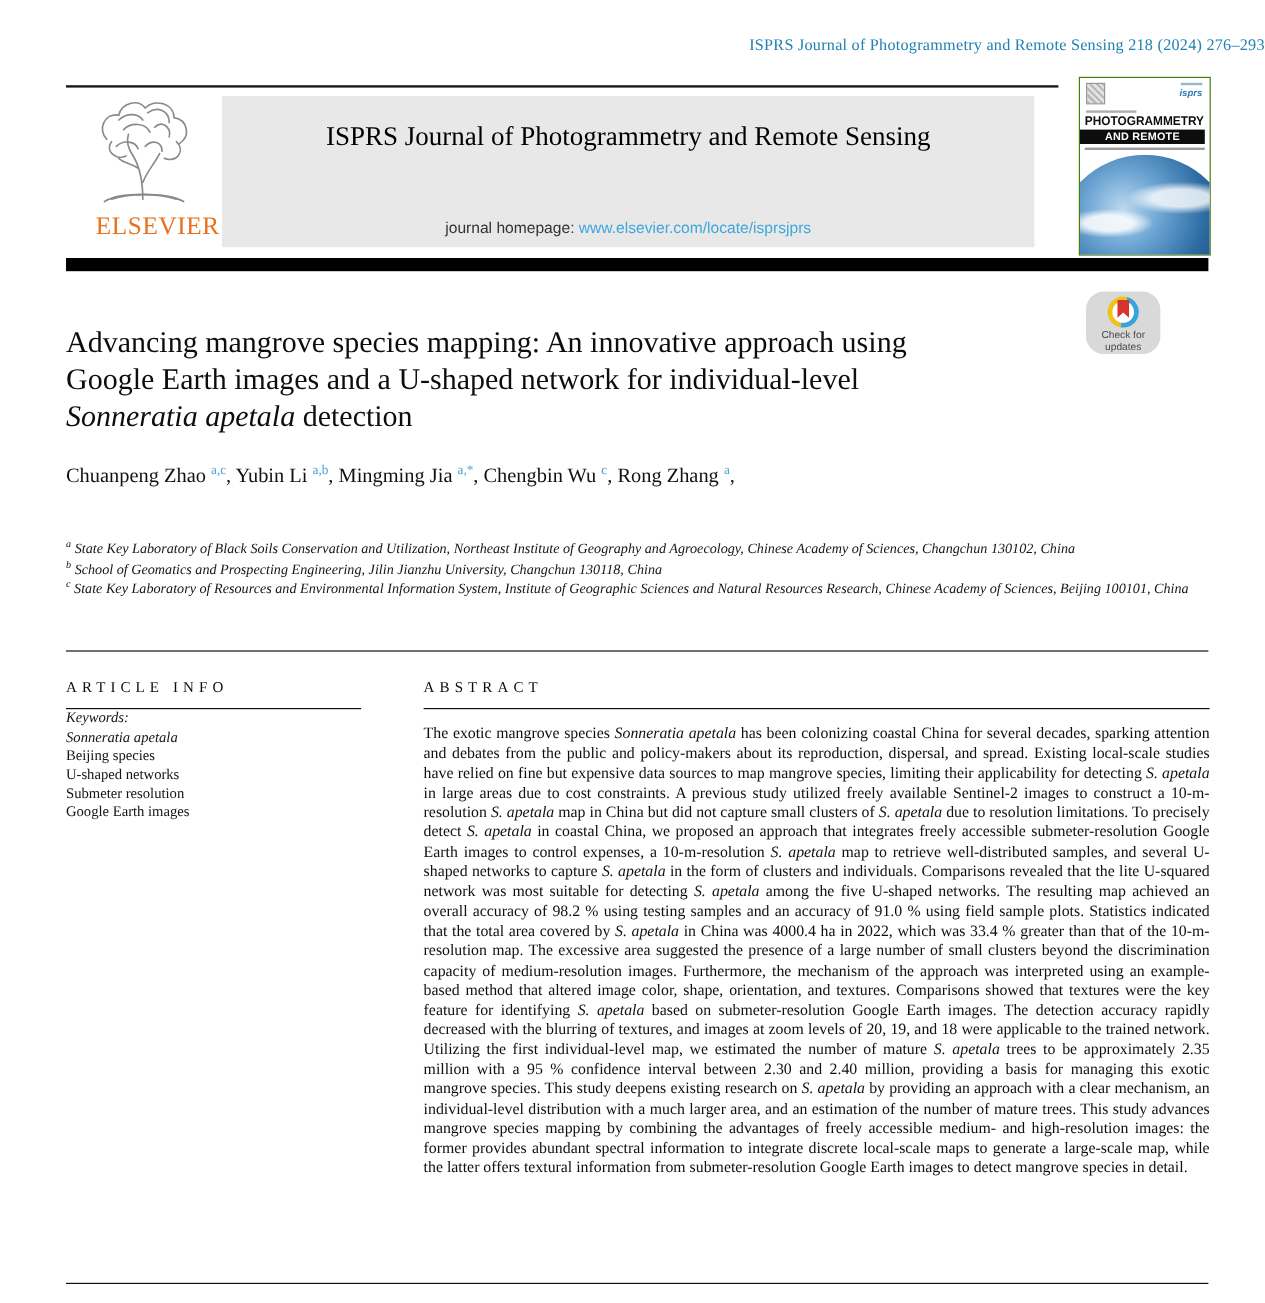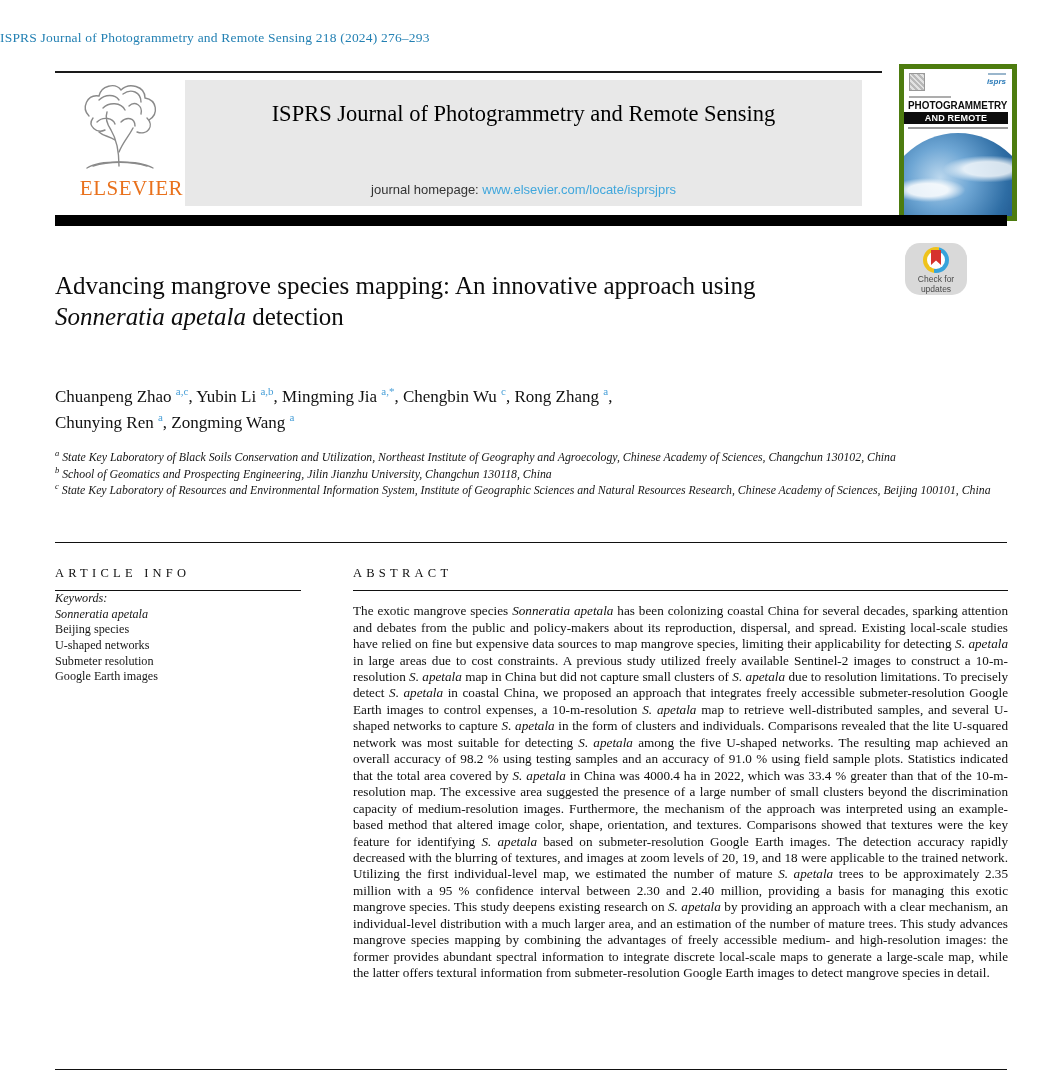--- a/index.html
+++ b/index.html
@@ -3,21 +3,21 @@
 <meta charset="utf-8">
 <style>
   html,body{margin:0;padding:0;background:#ffffff;}
   .page{position:relative;width:1054px;height:1086px;background:#fff;
         font-family:"Liberation Serif",serif;color:#111;overflow:hidden;}
   .abs{position:absolute;}
   .it{font-style:italic;}
   sup{font-size:62%;line-height:0;vertical-align:super;}
 
   
-  .citation{top:30px;left:0;width:1054px;text-align:left;
+  .citation{top:30px;left:0;width:1054px;text-align:right;
             font-size:13.5px;color:#2380b3;letter-spacing:.2px;}
 
   
   .top-rule{top:71px;left:55px;width:827px;height:2px;background:#1a1a1a;}
   .black-bar{top:215px;left:55px;width:952px;height:11px;background:#000;}
 
   
   .banner{top:80px;left:185px;width:677px;height:126px;background:#e8e8e8;text-align:center;}
   .contents-line{margin-top:9px;font-size:13.5px;color:#222;}
   .sciencedirect{color:#2b8fc7;}
@@ -26,21 +26,21 @@
                  font-family:"Liberation Sans",sans-serif;font-size:13px;color:#333;}
   .homepage-url{color:#41a7dc;}
 
   
   .logo-block{top:78px;left:55px;width:128px;height:128px;background:#fff;text-align:right;}
   .tree-svg{display:block;margin:0 auto;}
   .elsevier-word{font-size:21px;color:#e9711c;letter-spacing:.5px;margin-top:-2px;}
 
   
   .cover{top:64px;left:899px;width:108px;height:147px;background:#fff;
-         border:5px solid #4d7c0f;overflow:hidden;}
+         border:1px solid #4d7c0f;overflow:hidden;}
   .cover-minilogo{position:absolute;top:4px;left:5px;width:14px;height:16px;
       background:repeating-linear-gradient(45deg,#b9b9b9 0 2px,#e2e2e2 2px 4px);border:1px solid #999;}
   .cover-isprs{position:absolute;top:8px;right:6px;font-family:"Liberation Sans",sans-serif;
       font-weight:bold;font-style:italic;font-size:8px;color:#2a7ab8;}
   .cover-isprs:before{content:"";position:absolute;top:-4px;right:0;width:18px;height:2px;background:#9ab6cc;}
   .cover-tinyline{position:absolute;top:27px;left:5px;width:42px;height:2px;background:#adadad;}
   .cover-title1{position:absolute;top:30px;left:4px;width:100px;
       font-family:"Liberation Sans",sans-serif;font-weight:bold;font-size:10.5px;color:#0d0d0d;
       transform:scaleX(.94);transform-origin:left;}
   .cover-title2{position:absolute;top:43px;left:0;width:104px;height:12px;background:#0d0d0d;
@@ -128,36 +128,36 @@
     <div class="cover-title1">PHOTOGRAMMETRY</div>
     <div class="cover-title2">AND REMOTE SENSING</div>
     <div class="cover-caption"></div>
     <div class="cover-earth"></div>
   </div>
 
   <div class="abs black-bar"></div>
 
   <div class="abs title">
     <div>Advancing mangrove species mapping: An innovative approach using</div>
+    <div>Google Earth images and a U-shaped network for individual-level</div>
     <div><span class="it">Sonneratia apetala</span><span> detection</span></div>
   </div>
 
   <div class="abs badge">
     <div class="badge-circle">
       <div class="badge-ribbon"></div>
     </div>
     <div class="badge-text">
       <div>Check for</div>
       <div>updates</div>
     </div>
   </div>
 
   <div class="abs authors">
     <div><span>Chuanpeng Zhao </span><sup>a,c</sup><span>, Yubin Li </span><sup>a,b</sup><span>, Mingming Jia </span><sup>a,*</sup><span>, Chengbin Wu </span><sup>c</sup><span>, Rong Zhang </span><sup>a</sup><span>,</span></div>
-    <div><span>Chunying Ren </span><sup>a</sup><span>, Zongming Wang </span><sup>a</sup></div>
   </div>
 
   <div class="abs affils">
     <div><sup>a</sup><span> State Key Laboratory of Black Soils Conservation and Utilization, Northeast Institute of Geography and Agroecology, Chinese Academy of Sciences, Changchun 130102, China</span></div>
     <div><sup>b</sup><span> School of Geomatics and Prospecting Engineering, Jilin Jianzhu University, Changchun 130118, China</span></div>
     <div><sup>c</sup><span> State Key Laboratory of Resources and Environmental Information System, Institute of Geographic Sciences and Natural Resources Research, Chinese Academy of Sciences, Beijing 100101, China</span></div>
   </div>
 
   <div class="abs mid-rule"></div>
 

